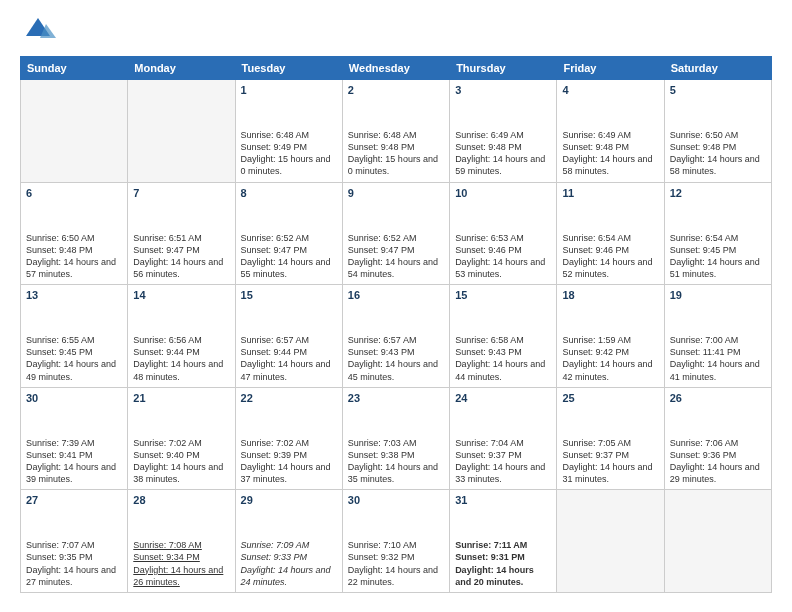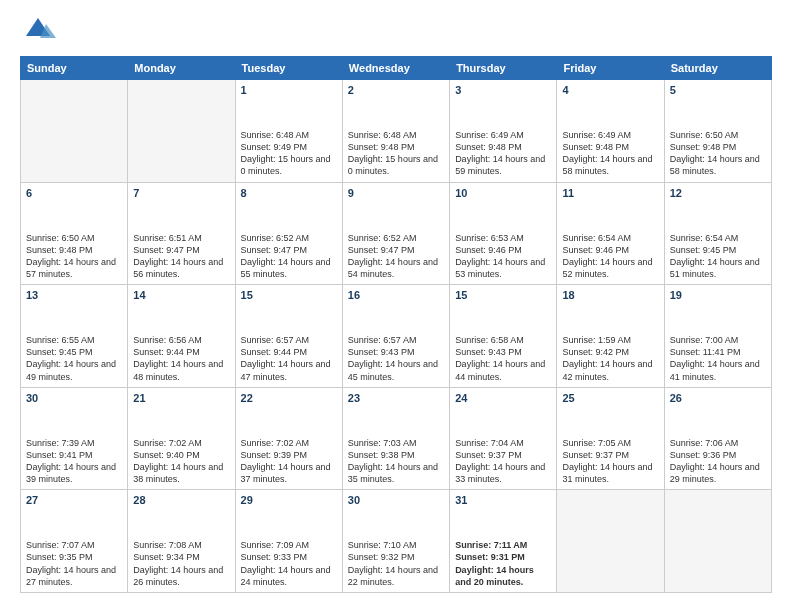--- a/index.html
+++ b/index.html
@@ -290,27 +290,27 @@
         </tr>
         <tr>
           <td>
             <span class="day-number">27</span>
             <div class="day-info" style="white-space: pre-line;">Sunrise: 7:07 AM
 Sunset: 9:35 PM
 Daylight: 14 hours and 27 minutes.</div>
           </td>
           <td>
             <span class="day-number">28</span>
-            <div class="day-info" style="white-space: pre-line;">Sunrise: 7:08 AM
+            <div class="day-info" style="white-space: pre-line; text-decoration: underline;">Sunrise: 7:08 AM
 Sunset: 9:34 PM
 Daylight: 14 hours and 26 minutes.</div>
           </td>
           <td>
             <span class="day-number">29</span>
-            <div class="day-info" style="white-space: pre-line;">Sunrise: 7:09 AM
+            <div class="day-info" style="white-space: pre-line; font-style: italic;">Sunrise: 7:09 AM
 Sunset: 9:33 PM
 Daylight: 14 hours and 24 minutes.</div>
           </td>
           <td>
             <span class="day-number">30</span>
             <div class="day-info" style="white-space: pre-line;">Sunrise: 7:10 AM
 Sunset: 9:32 PM
 Daylight: 14 hours and 22 minutes.</div>
           </td>
           <td>

